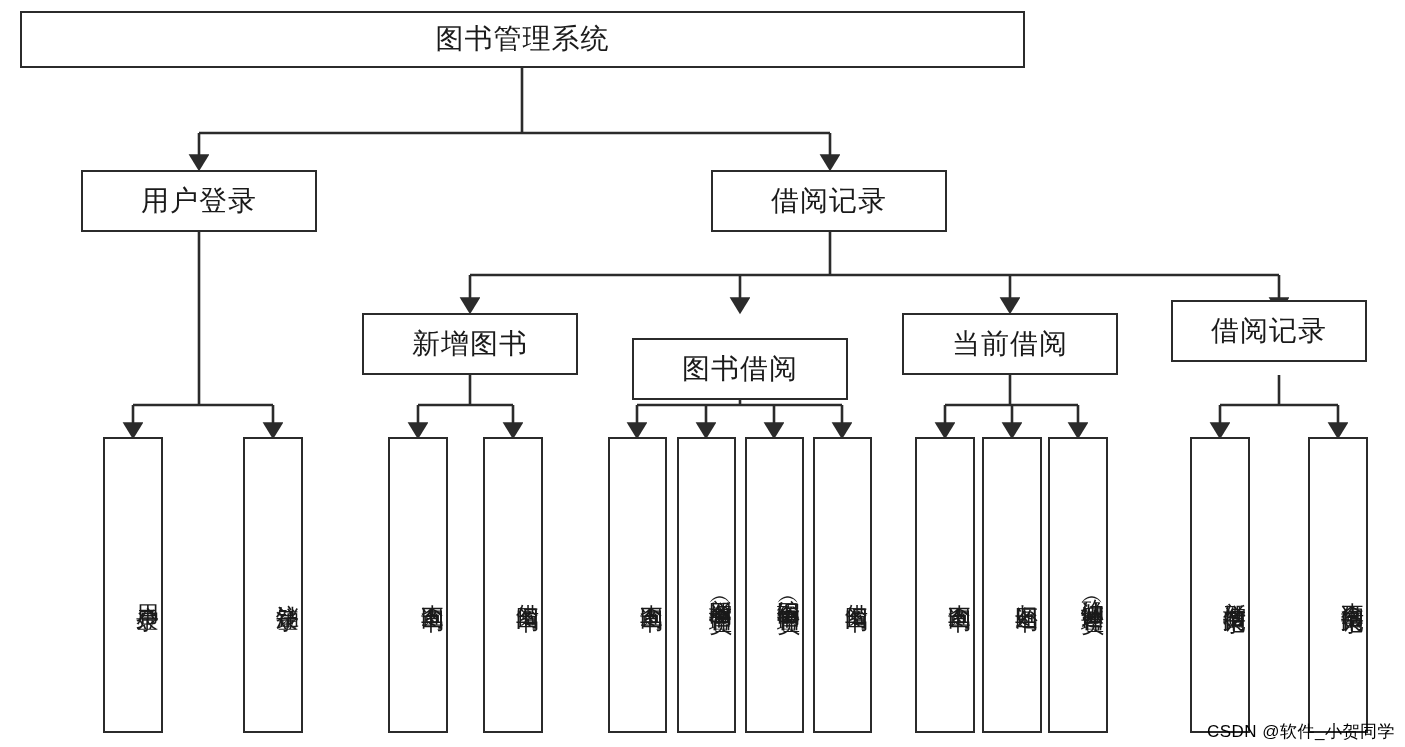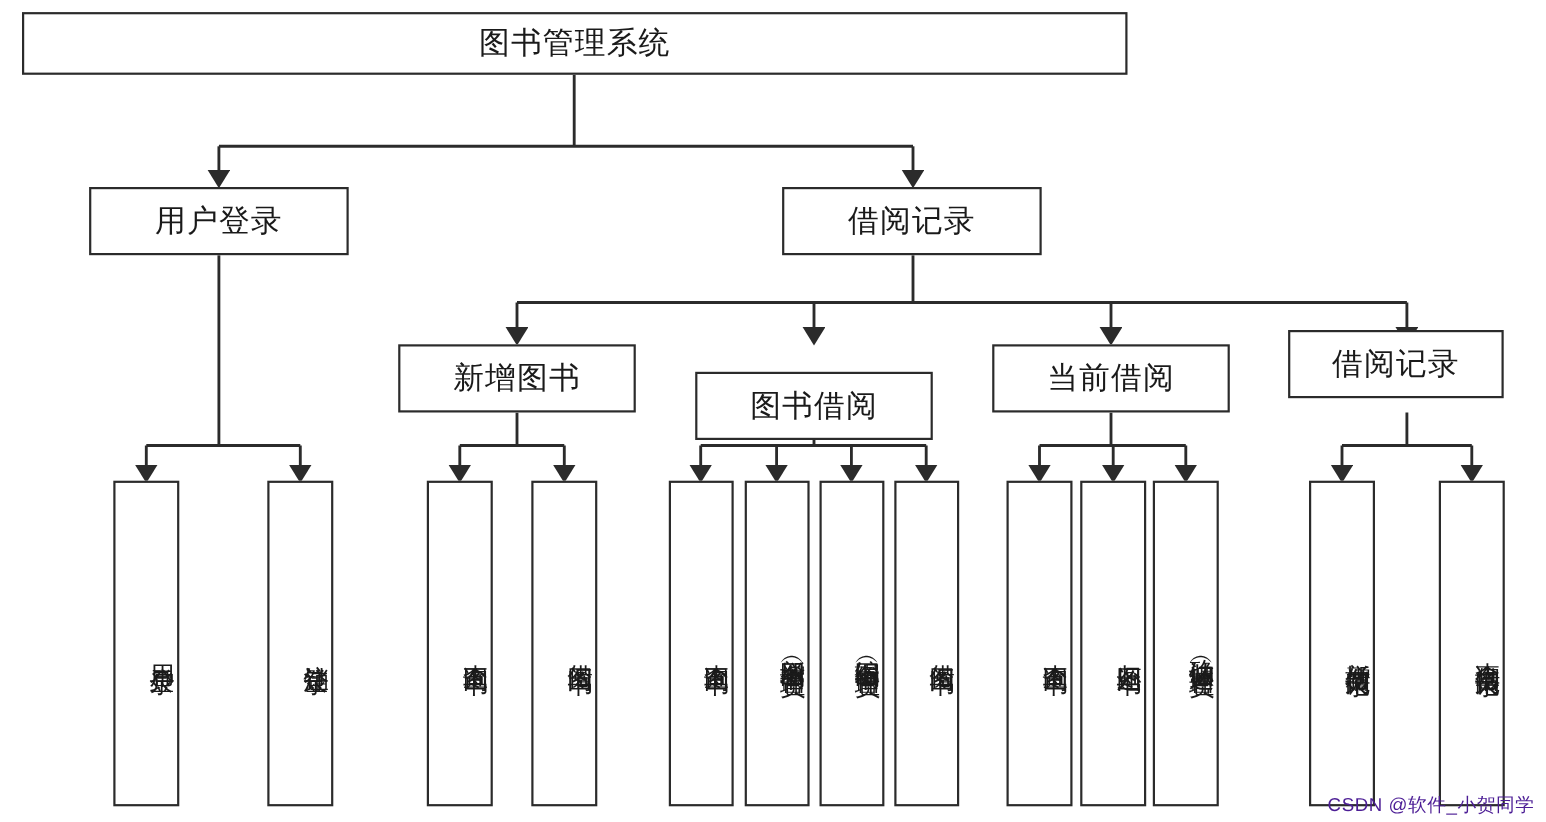--- a/index.html
+++ b/index.html
@@ -31,21 +31,21 @@
     letter-spacing:2px;
     padding-top:10px;
     align-items:flex-start;
     justify-content:center;
   }
   .node.v .vt{writing-mode:vertical-rl;text-orientation:upright;white-space:nowrap;}
   #watermark{
     position:absolute;
     right:10px;bottom:4px;
     font-size:17px;
-    color:#4c1d95;
+    color:#000000;
     letter-spacing:0.5px;
     white-space:nowrap;
     user-select:none;
   }
 </style>
 </head>
 <body>
 
 <div id="stage">
 

